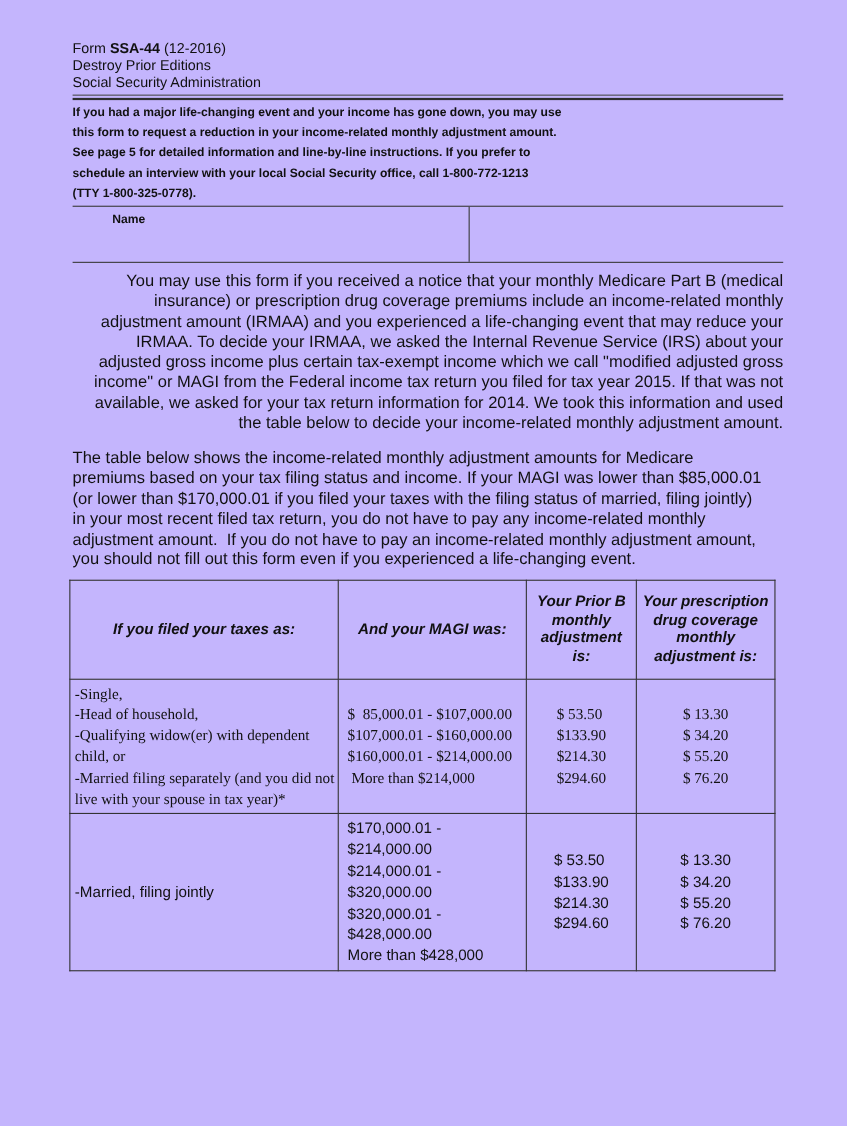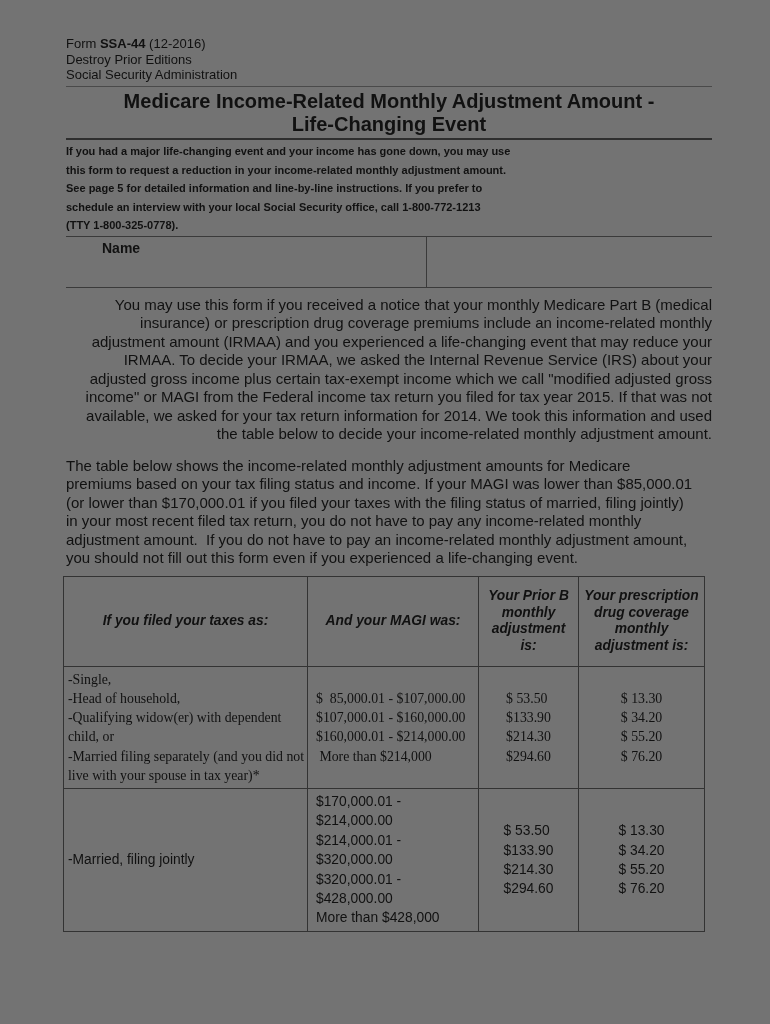--- a/index.html
+++ b/index.html
@@ -6,21 +6,21 @@
   html, body { background: #ffffff; }
   body {
     font-family: "Liberation Sans", sans-serif;
     color: #111111;
     width: 770px;
   }
   .page {
     position: relative;
     width: 770px;
     height: 1024px;
-    background: #737373;
+    background: #c4b5fd;
     overflow: hidden;
   }
   .content {
     position: absolute;
     left: 66px;
     top: 36px;
     width: 646px;
   }
   .prewrap { white-space: pre-wrap; }
 
@@ -67,21 +67,21 @@
   .namebox {
     display: flex;
     border-top: 1.5px solid #3a3a3a;
     border-bottom: 1.5px solid #3a3a3a;
     height: 52px;
     margin-top: 1px;
   }
   .nb-cell { padding: 2px 4px; }
   .nb-name { width: 361px; border-right: 1.3px solid #3a3a3a; }
   .nb-ssn { flex: 1; }
-  .nb-label { font-size: 14px; font-weight: bold; line-height: 16px; padding-left: 32px; }
+  .nb-label { font-size: 11px; font-weight: bold; line-height: 16px; padding-left: 32px; }
 
   
   table.irmaa {
     border-collapse: collapse;
     table-layout: fixed;
     width: 641px;
     margin-top: 8px;
     margin-left: -3px;
   }
   table.irmaa th, table.irmaa td {
@@ -134,22 +134,20 @@
     <div class="hdr-row">
       <div class="hdr-left">
         <div><span>Form </span><span class="b">SSA-44</span><span> (12-2016)</span></div>
         <div>Destroy Prior Editions</div>
         <div>Social Security Administration</div>
       </div>
     </div>
 
     <div class="rule r1"></div>
 
-    <div class="title">Medicare Income-Related Monthly Adjustment Amount -
-Life-Changing Event</div>
 
     <div class="rule r2"></div>
 
     <p class="intro prewrap">If you had a major life-changing event and your income has gone down, you may use
 this form to request a reduction in your income-related monthly adjustment amount.
 See page 5 for detailed information and line-by-line instructions. If you prefer to
 schedule an interview with your local Social Security office, call 1-800-772-1213
 (TTY 1-800-325-0778).</p>
 
     <div class="namebox">

